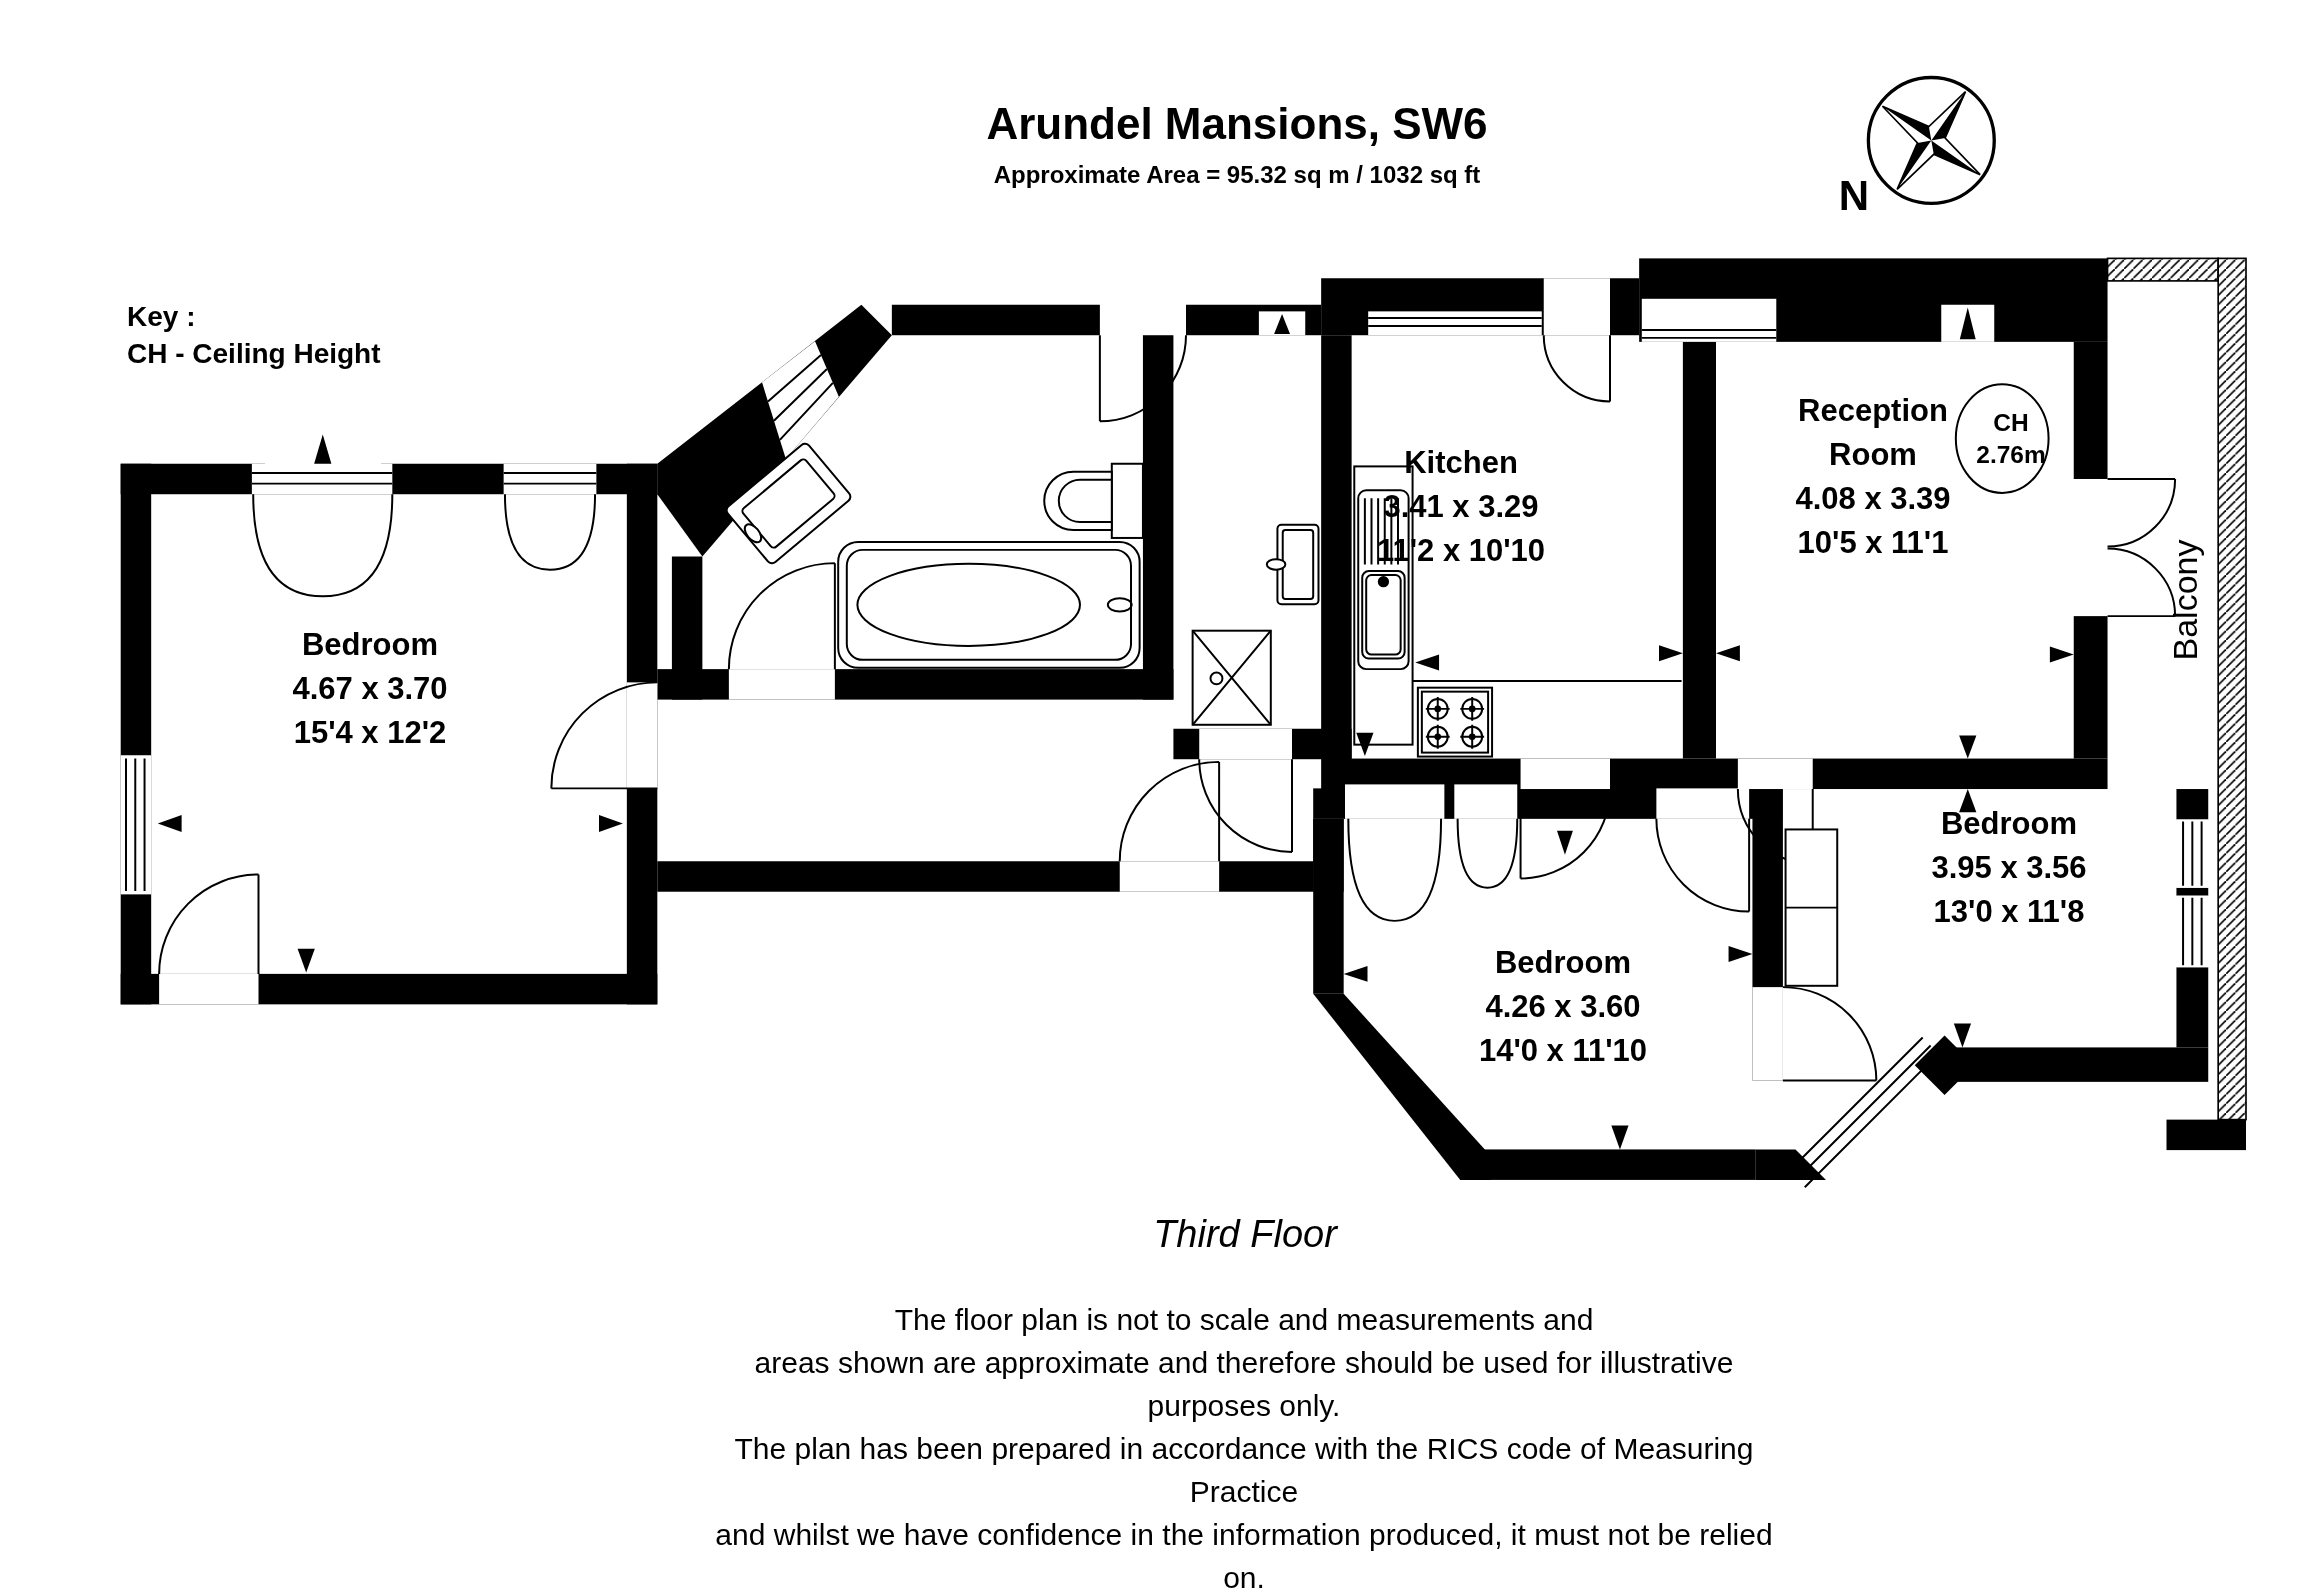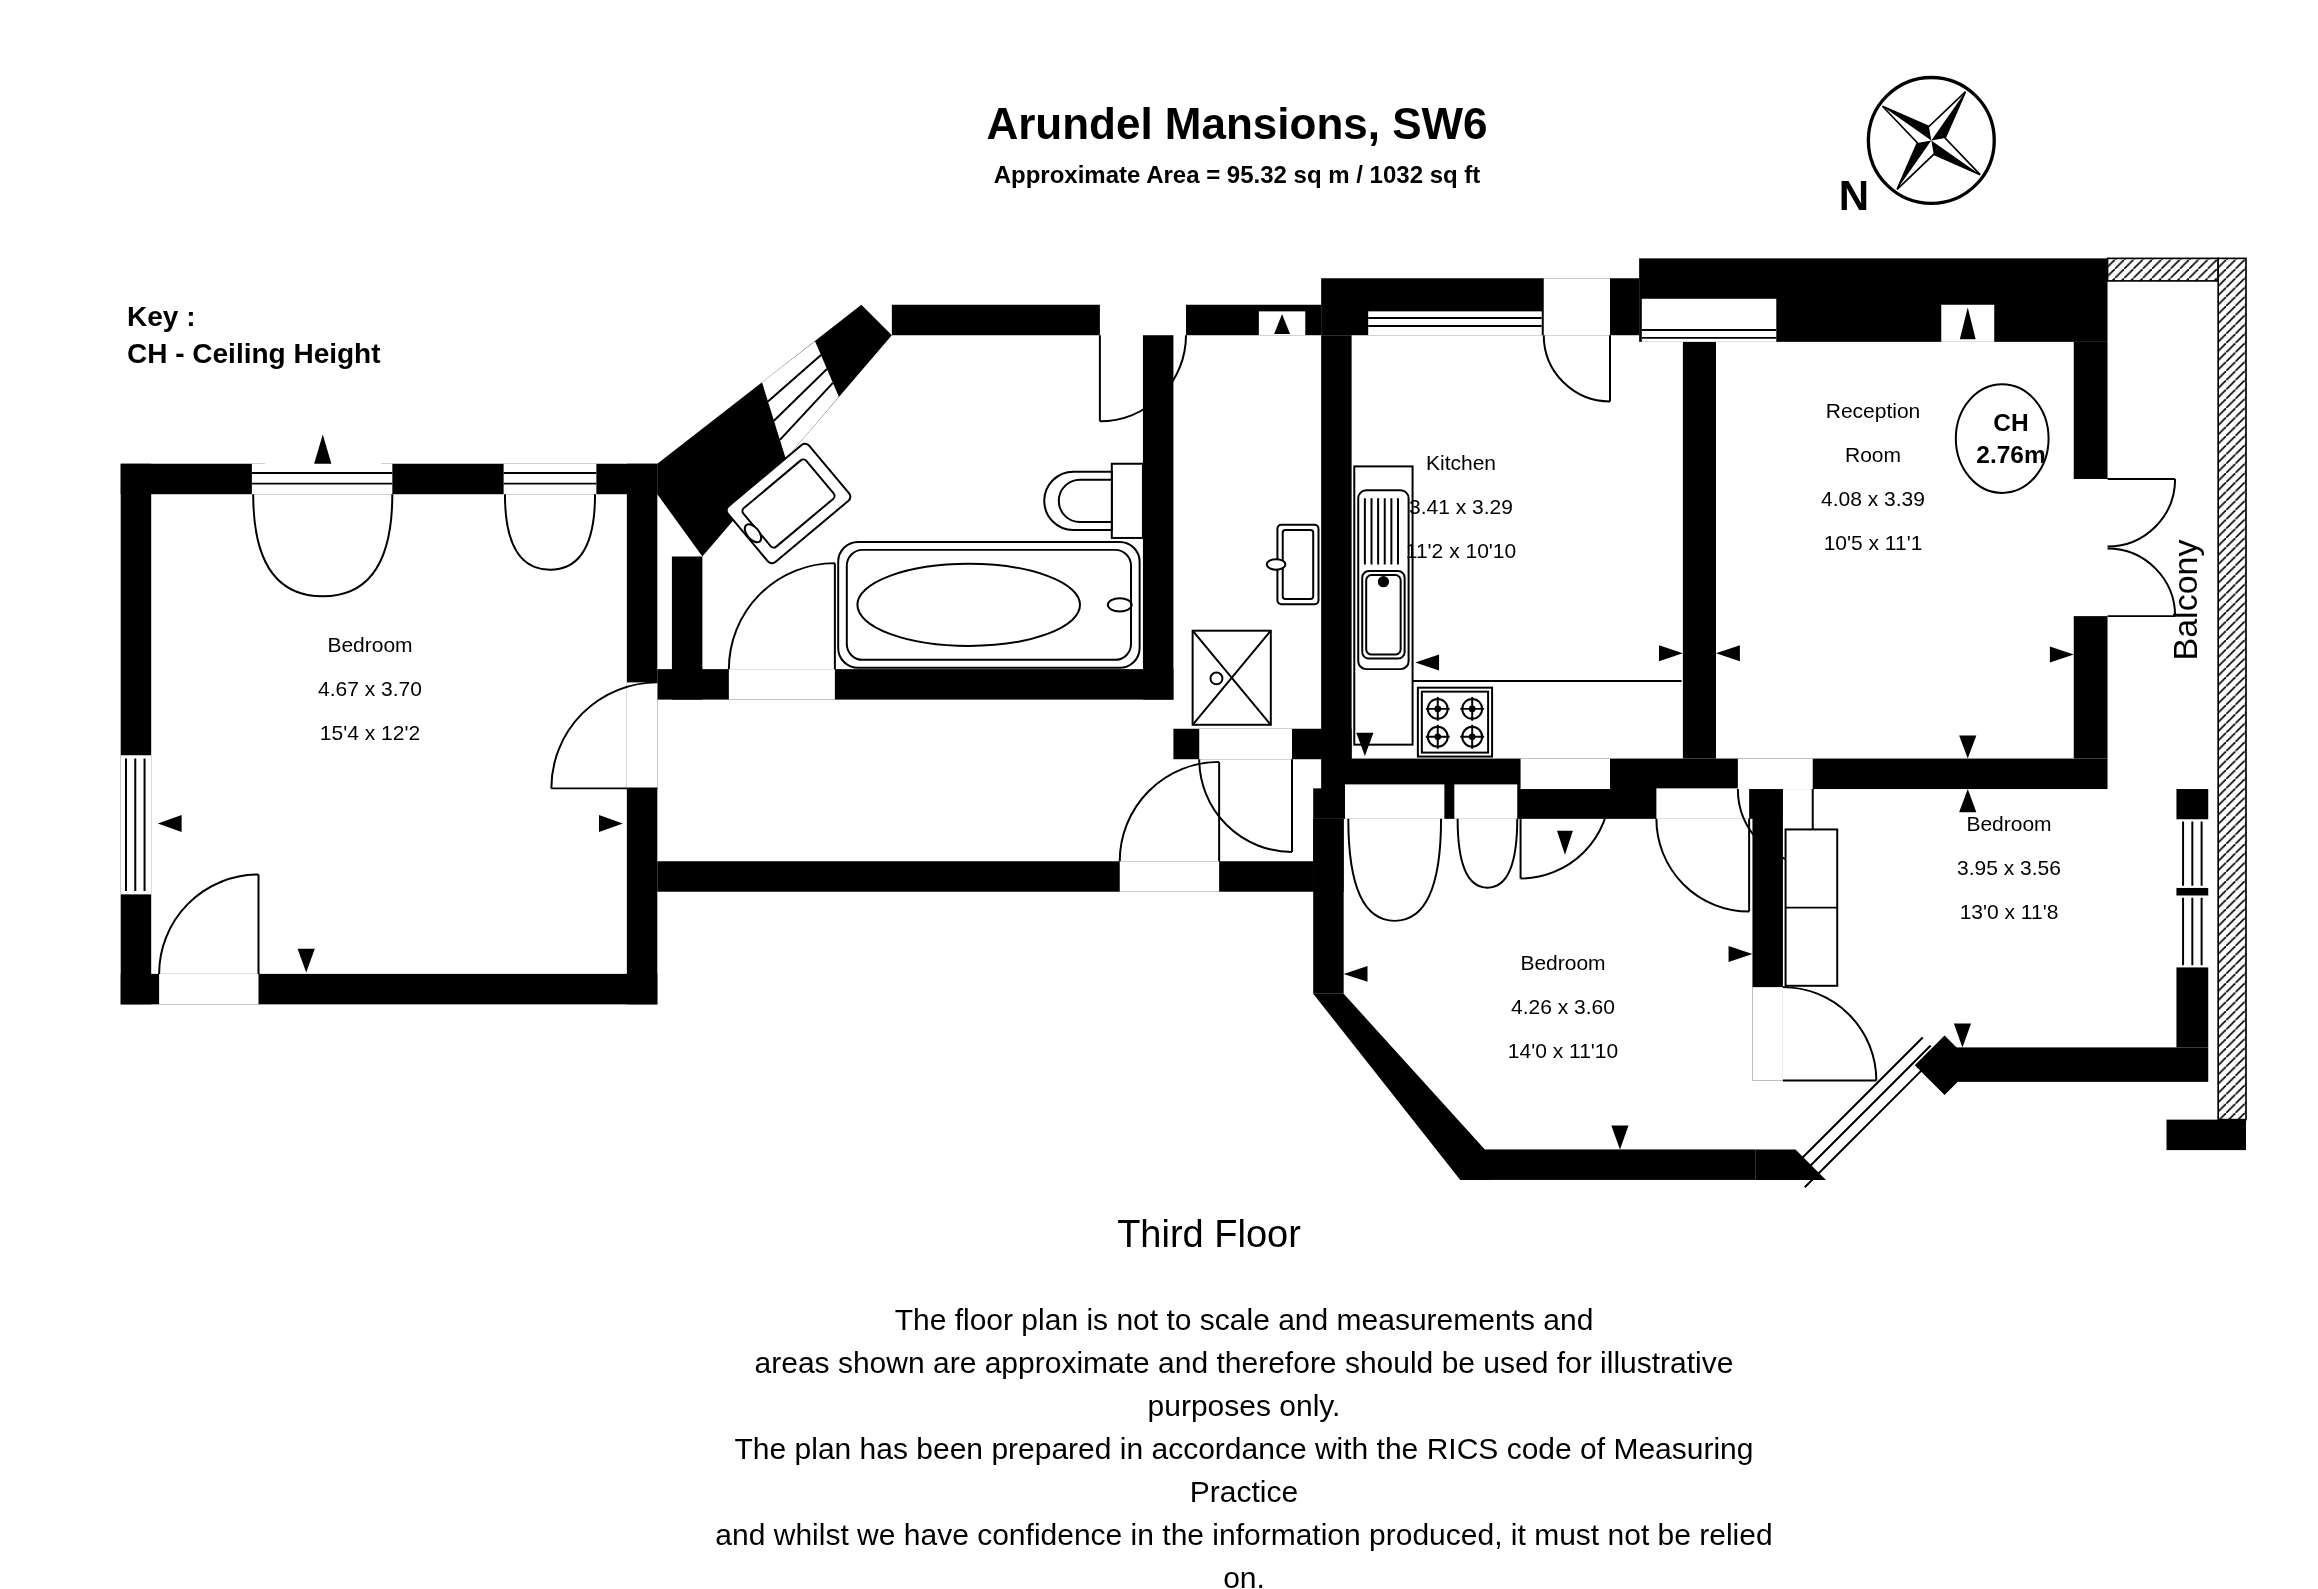--- a/index.html
+++ b/index.html
@@ -5,21 +5,21 @@
   html,body{margin:0;padding:0;background:#ffffff;}
   .page{
     position:relative;width:2319px;height:1590px;background:#ffffff;
     font-family:"Liberation Sans",sans-serif;color:#000;overflow:hidden;
   }
   .plan-svg{position:absolute;left:0;top:0;}
   .lbl{position:absolute;transform:translate(-50%,-50%);white-space:nowrap;text-align:center;}
   .title{font-size:44px;font-weight:600;letter-spacing:0;}
   .subtitle{font-size:24px;font-weight:700;}
   .keyblock{position:absolute;left:127px;top:298px;font-size:28px;font-weight:700;line-height:37px;}
-  .room{font-size:21px;font-weight:400;line-height:44px;}
+  .room{font-size:31px;font-weight:700;line-height:44px;}
   .north{font-size:42px;font-weight:700;}
   .chtxt{font-size:24.5px;font-weight:700;line-height:32px;}
   .balcony{font-size:34px;font-weight:500;transform:translate(-50%,-50%) rotate(-90deg);}
   .floor{font-size:38px;font-weight:500;}
   .disclaimer{position:absolute;left:1244px;top:1298px;transform:translateX(-50%);
     font-size:30px;font-weight:400;line-height:43px;text-align:center;}
 </style>
 </head>
 <body>
 
@@ -279,21 +279,21 @@
     <div>3.95 x 3.56</div>
     <div>13'0 x 11'8</div>
   </div>
 
   <div class="lbl room" style="left:1563px;top:1007px;">
     <div>Bedroom</div>
     <div>4.26 x 3.60</div>
     <div>14'0 x 11'10</div>
   </div>
 
-  <div class="lbl floor" style="left:1209px;top:1234px;">Third Floor</div>
+  <div class="lbl floor" style="left:1245px;top:1234px;font-style:italic;">Third Floor</div>
 
   <div class="disclaimer">
     <div>The floor plan is not to scale and measurements and</div>
     <div>areas shown are approximate and therefore should be used for illustrative purposes only.</div>
     <div>The plan has been prepared in accordance with the RICS code of Measuring Practice</div>
     <div>and whilst we have confidence in the information produced, it must not be relied on.</div>
 
   </div>
 
 </div>

